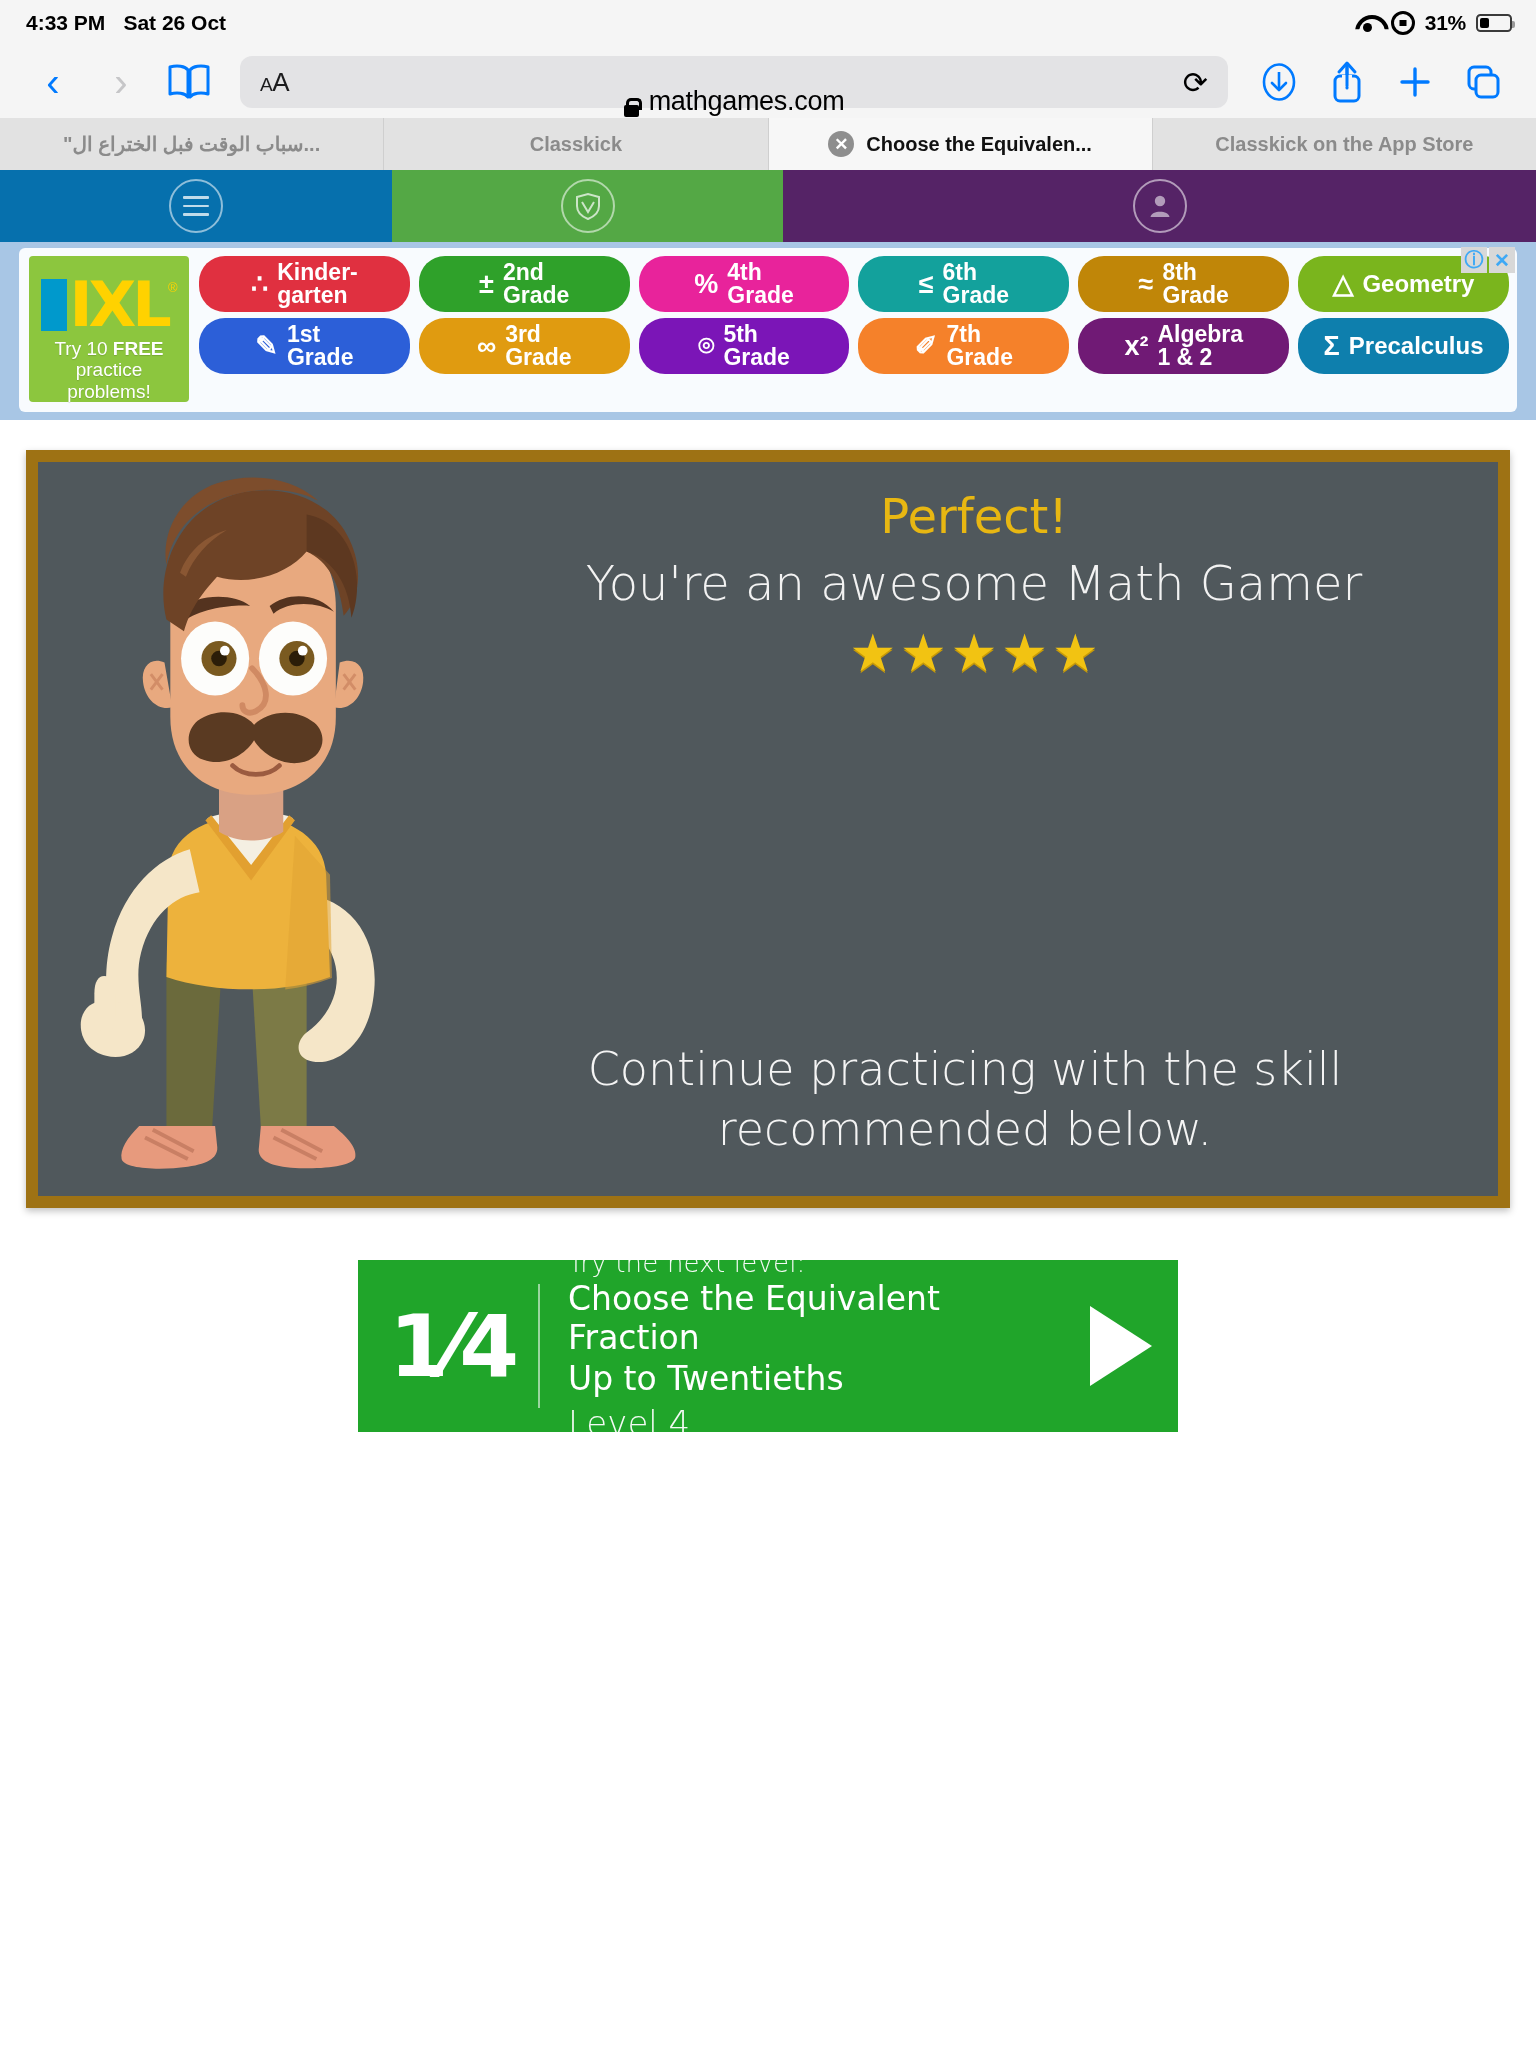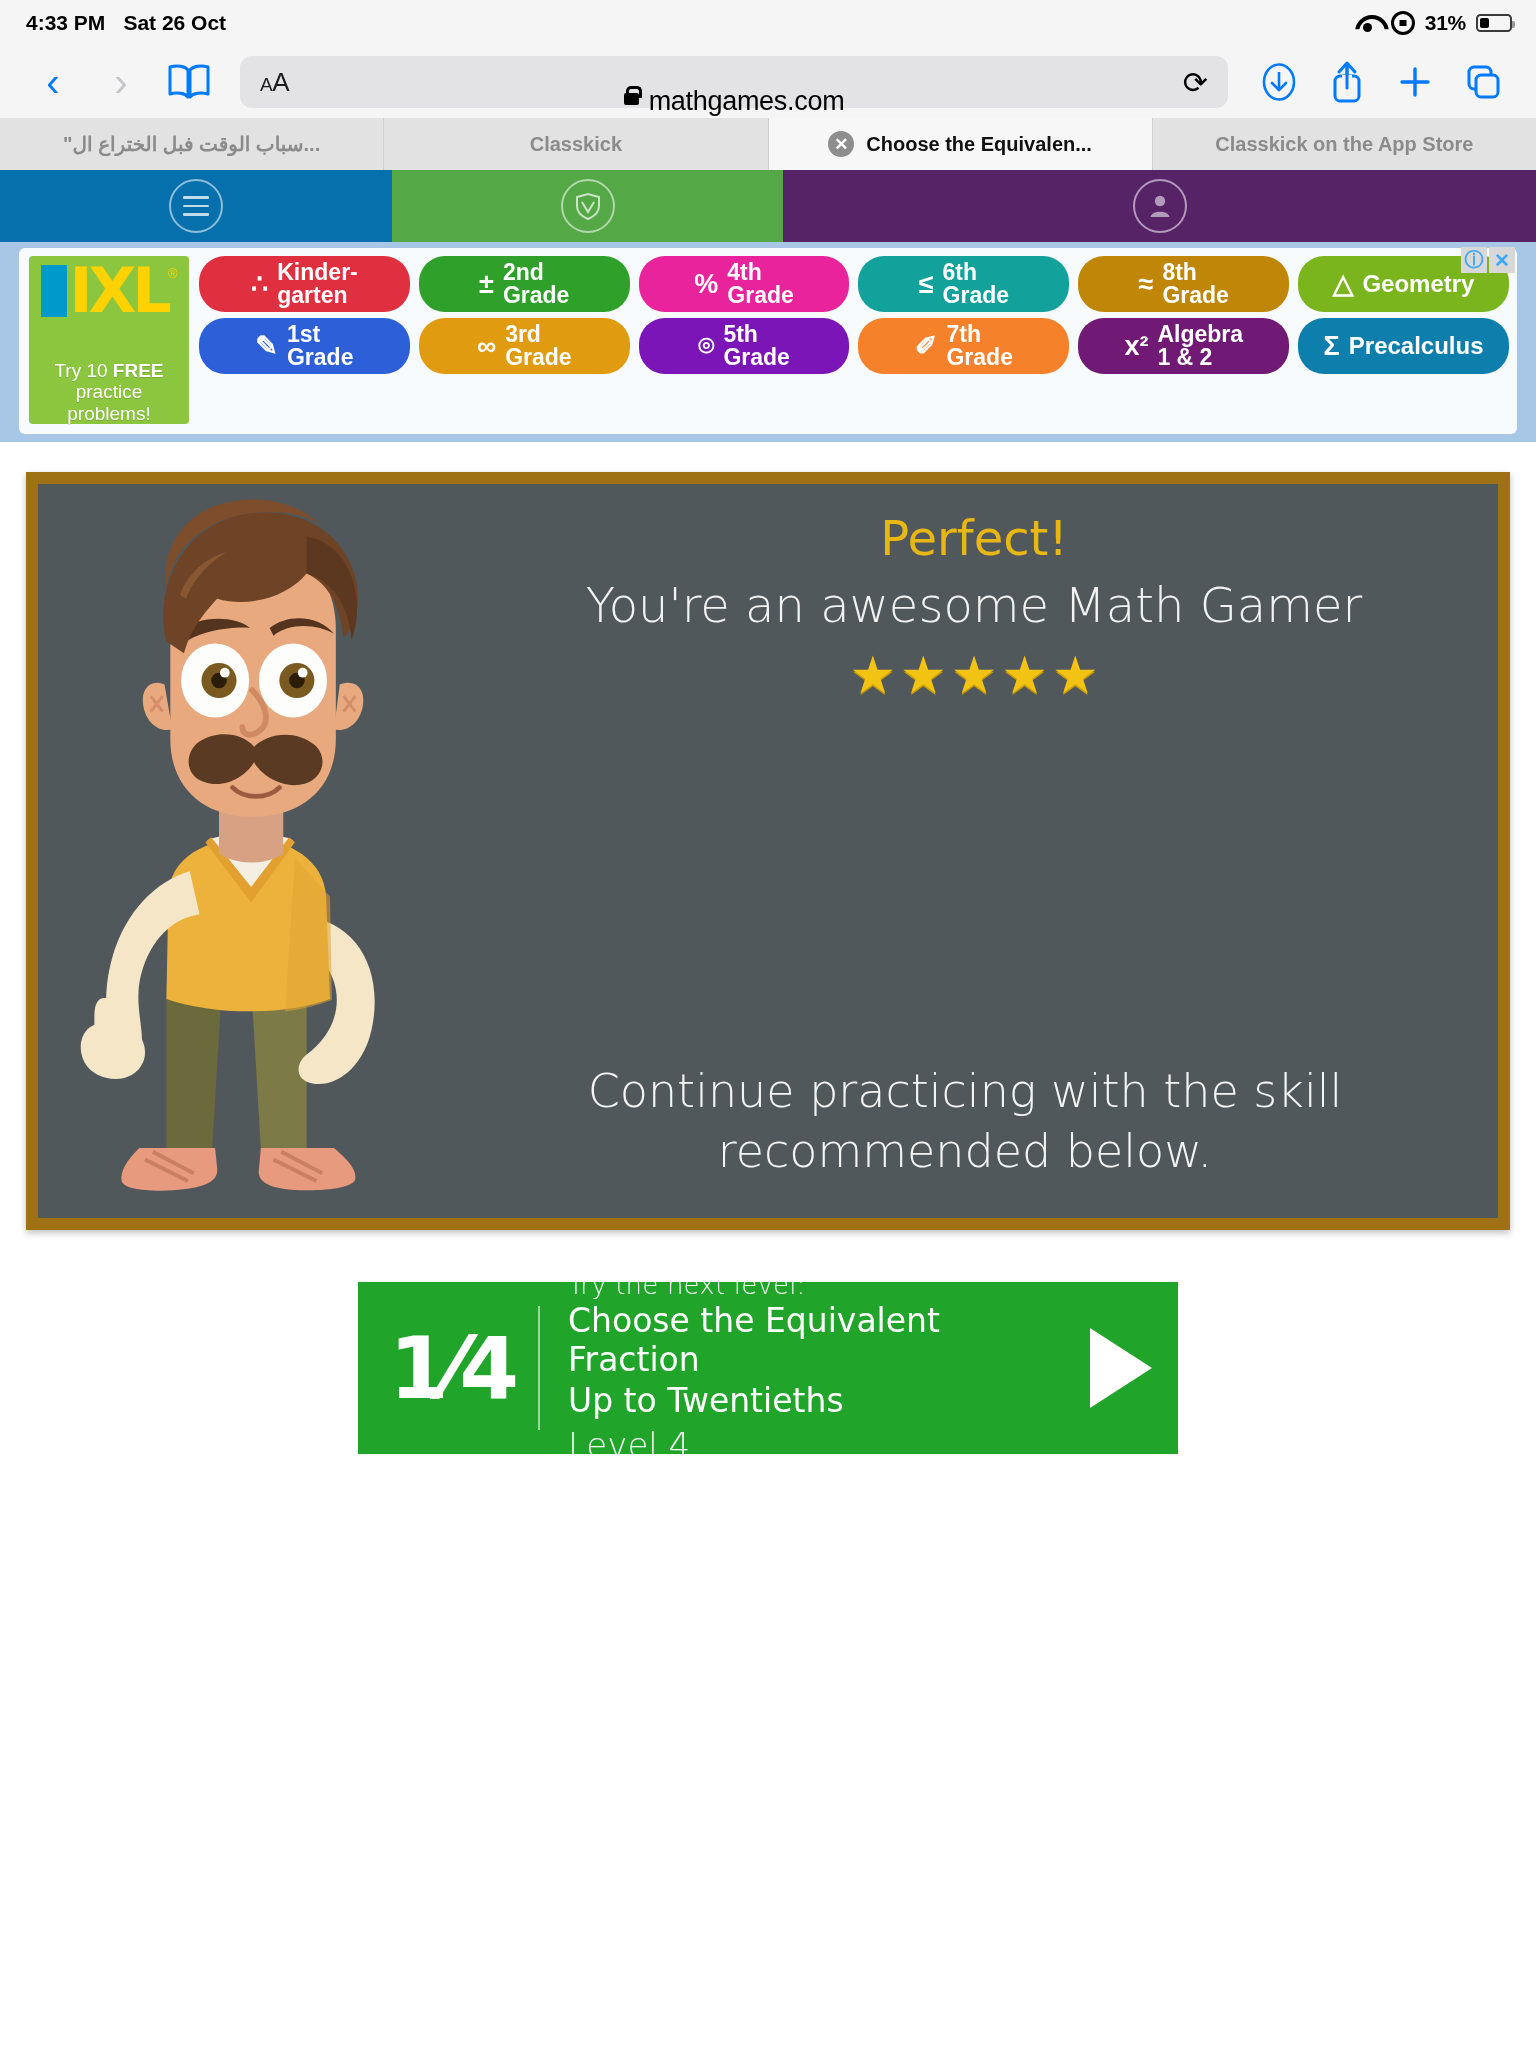--- a/index.html
+++ b/index.html
@@ -57,21 +57,21 @@
   .book-icon { width:44px; height:36px; }
   .urlbar {
     flex:1; height:52px; background:#e3e3e5; border-radius:12px;
     display:flex; align-items:center; padding:0 20px; margin:0 14px; position:relative;
   }
   .aa-text { font-size:26px; color:#1c1c1e; letter-spacing:-0.5px; font-weight:500;}
   .aa-text .small { font-size:19px; }
   .url-center {
     position:absolute; left:0; right:0; text-align:center;
     font-size:27px; color:#000; font-weight:400; letter-spacing:-0.3px;
-    display:flex; align-items:flex-start; justify-content:center; gap:10px;margin-top:38px;
+    display:flex; align-items:flex-end; justify-content:center; gap:10px;margin-top:38px;
   }
   .padlock { width:15px;height:19px; position:relative; display:inline-block;}
   .padlock::before{
     content:""; position:absolute; left:2.2px; top:0; width:10px; height:9px;
     border:3px solid #000; border-bottom:none; border-radius:5px 5px 0 0;
   }
   .padlock::after{
     content:""; position:absolute; left:0; top:7px; width:15px; height:12px;
     background:#000; border-radius:2px;
   }
@@ -110,21 +110,21 @@
 
   
   .ad-wrap { background:#a8c6e5; padding:6px 0 8px 0; display:flex; justify-content:center;}
   .ad-inner {
     width:1498px; background:#f8fbfe; border-radius:6px;
     padding:8px 8px 10px 10px; display:flex; gap:10px; position:relative;
   }
   .ixl-logo {
     width:160px; background:#8cc63e; border-radius:4px; display:flex;
     flex-direction:column; align-items:center; justify-content:flex-start;
-    padding-top:6px; flex:0 0 160px;gap:36px;
+    padding-top:20px; flex:0 0 160px;
   }
   .ixl-word { display:flex; align-items:center; height:58px; position:relative;}
   .ixl-word .bar{ width:26px;height:52px;background:#0099cc;}
   .ixl-word .xx{
     font-size:62px; font-weight:900; color:#ffd200; line-height:52px;
     font-family:"DejaVu Sans", sans-serif; letter-spacing:-4px; margin-left:3px;
   }
   .ixl-word .reg{ font-size:13px; color:#ffd200; align-self:flex-start; margin-top:4px;}
   .ixl-tag {
     color:#fff; text-align:center; font-size:19px; line-height:1.12; margin-top:4px;

